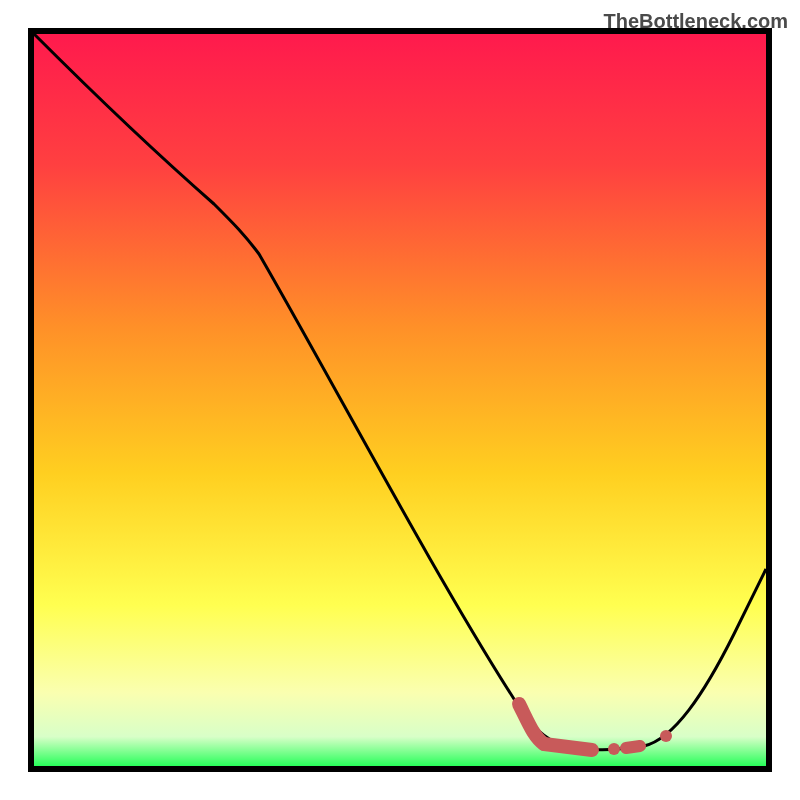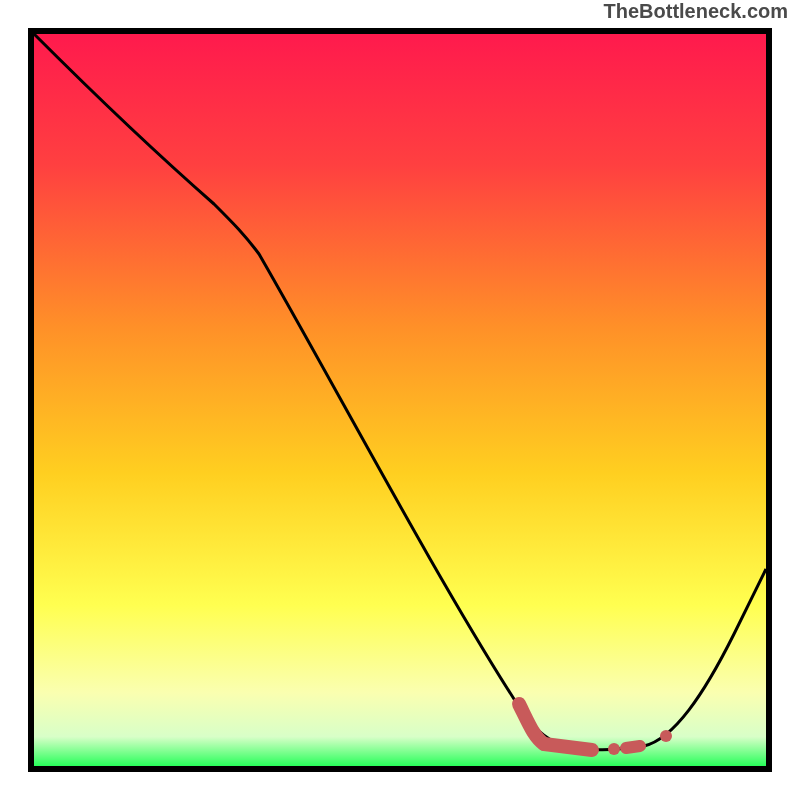--- a/index.html
+++ b/index.html
@@ -6,21 +6,21 @@
   body {
     width: 800px;
     height: 800px;
     background: #ffffff;
     font-family: Arial, sans-serif;
     position: relative;
     overflow: hidden;
   }
   .watermark {
     position: absolute;
-    top: 0;
+    top: 10px;
     right: 12px;
     font-size: 20px;
     font-weight: bold;
     color: #4a4a4a;
     z-index: 100;
   }
   .chart-frame {
     position: absolute;
     top: 28px;
     left: 28px;

